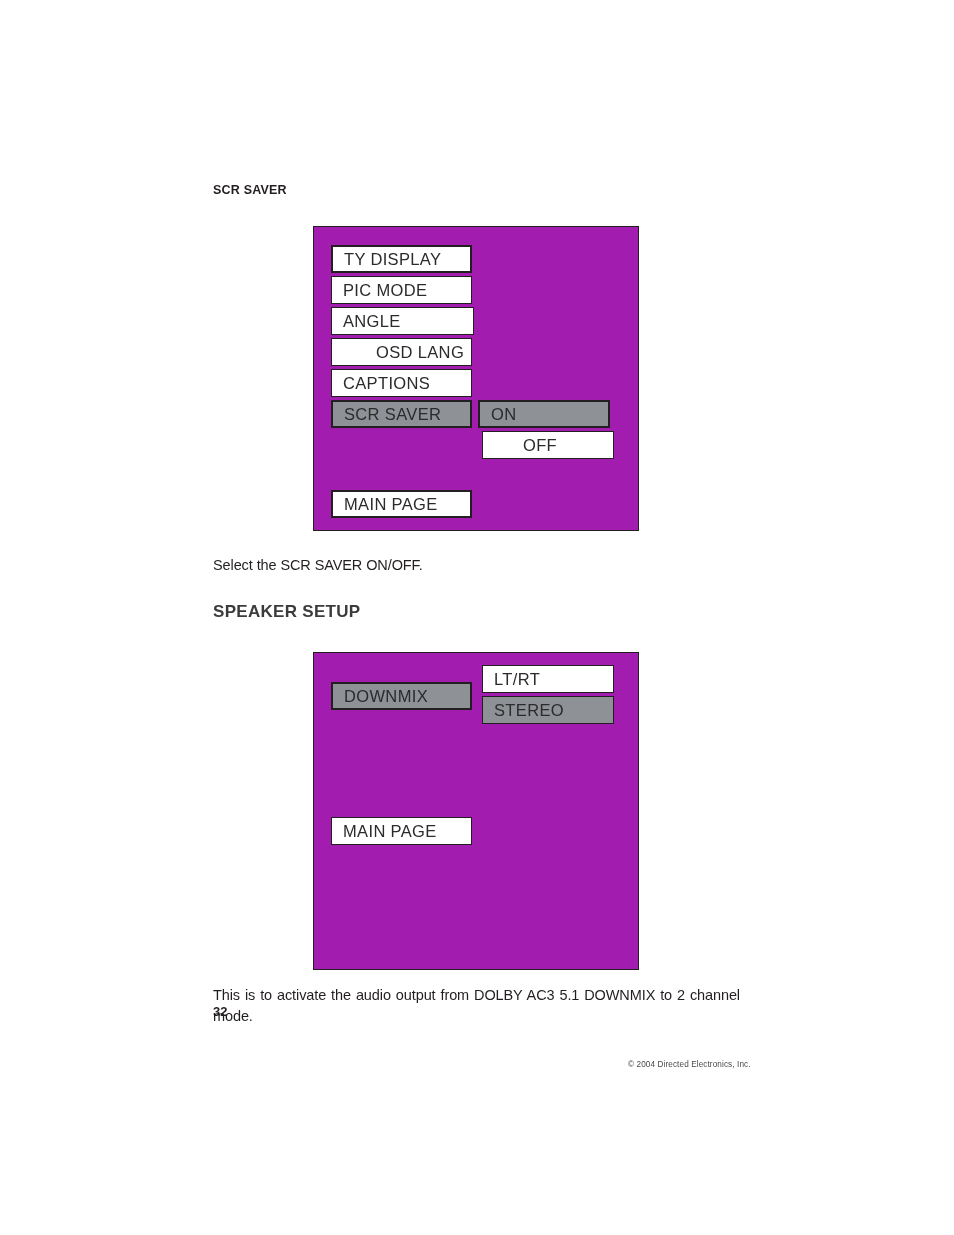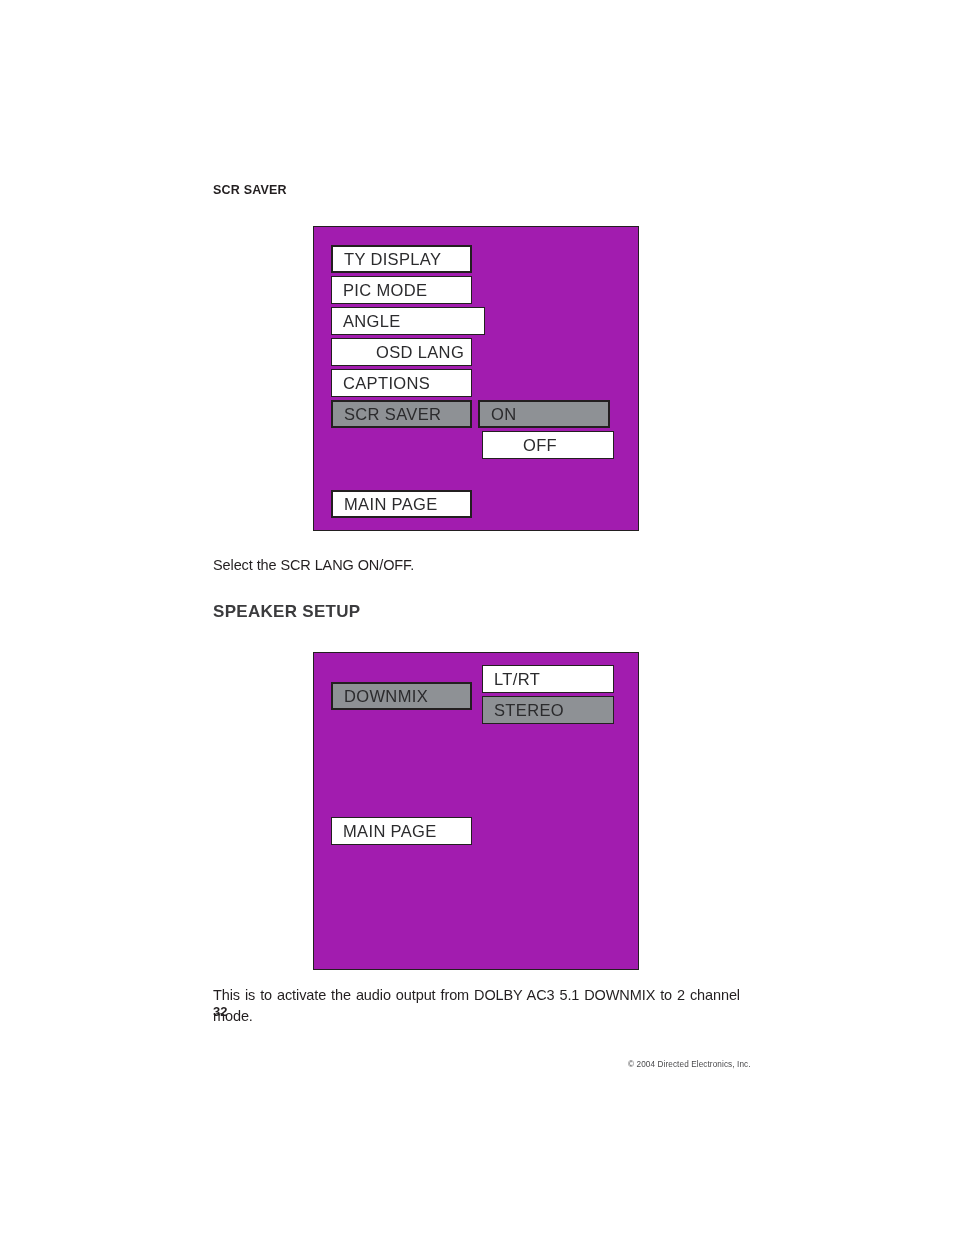--- a/index.html
+++ b/index.html
@@ -117,21 +117,21 @@
   <div class="osd-frame" style="left:313px; top:226px; width:326px; height:305px;">
 
     <div class="cell thick" style="left:17px; top:18px; width:141px; height:28px;">
       <span>TY DISPLAY</span>
     </div>
 
     <div class="cell" style="left:17px; top:49px; width:141px; height:28px;">
       <span>PIC MODE</span>
     </div>
 
-    <div class="cell" style="left:17px; top:80px; width:154px; height:28px;">
+    <div class="cell" style="left:17px; top:80px; width:143px; height:28px;">
       <span>ANGLE</span>
     </div>
 
     <div class="cell" style="left:17px; top:111px; width:141px; height:28px;padding-left:44px;">
       <span>OSD LANG</span>
     </div>
 
     <div class="cell" style="left:17px; top:142px; width:141px; height:28px;">
       <span>CAPTIONS</span>
     </div>
@@ -146,21 +146,21 @@
 
     <div class="cell" style="left:168px; top:204px; width:132px; height:28px;padding-left:40px;">
       <span>OFF</span>
     </div>
 
     <div class="cell thick" style="left:17px; top:263px; width:141px; height:28px;">
       <span>MAIN PAGE</span>
     </div>
   </div>
 
-  <div class="body-text" style="left:213px; top:555px; width:560px;">Select the SCR LANG ON/OFF.</div>
+  <div class="body-text" style="left:213px; top:555px; width:560px;">Select the SCR SAVER ON/OFF.</div>
 
   <div class="heading-large" style="top:602px;">SPEAKER SETUP</div>
 
   <div class="osd-frame" style="left:313px; top:652px; width:326px; height:318px;">
 
     <div class="cell thick sel" style="left:17px; top:29px; width:141px; height:28px;">
       <span>DOWNMIX</span>
     </div>
 
     <div class="cell" style="left:168px; top:12px; width:132px; height:28px;">

